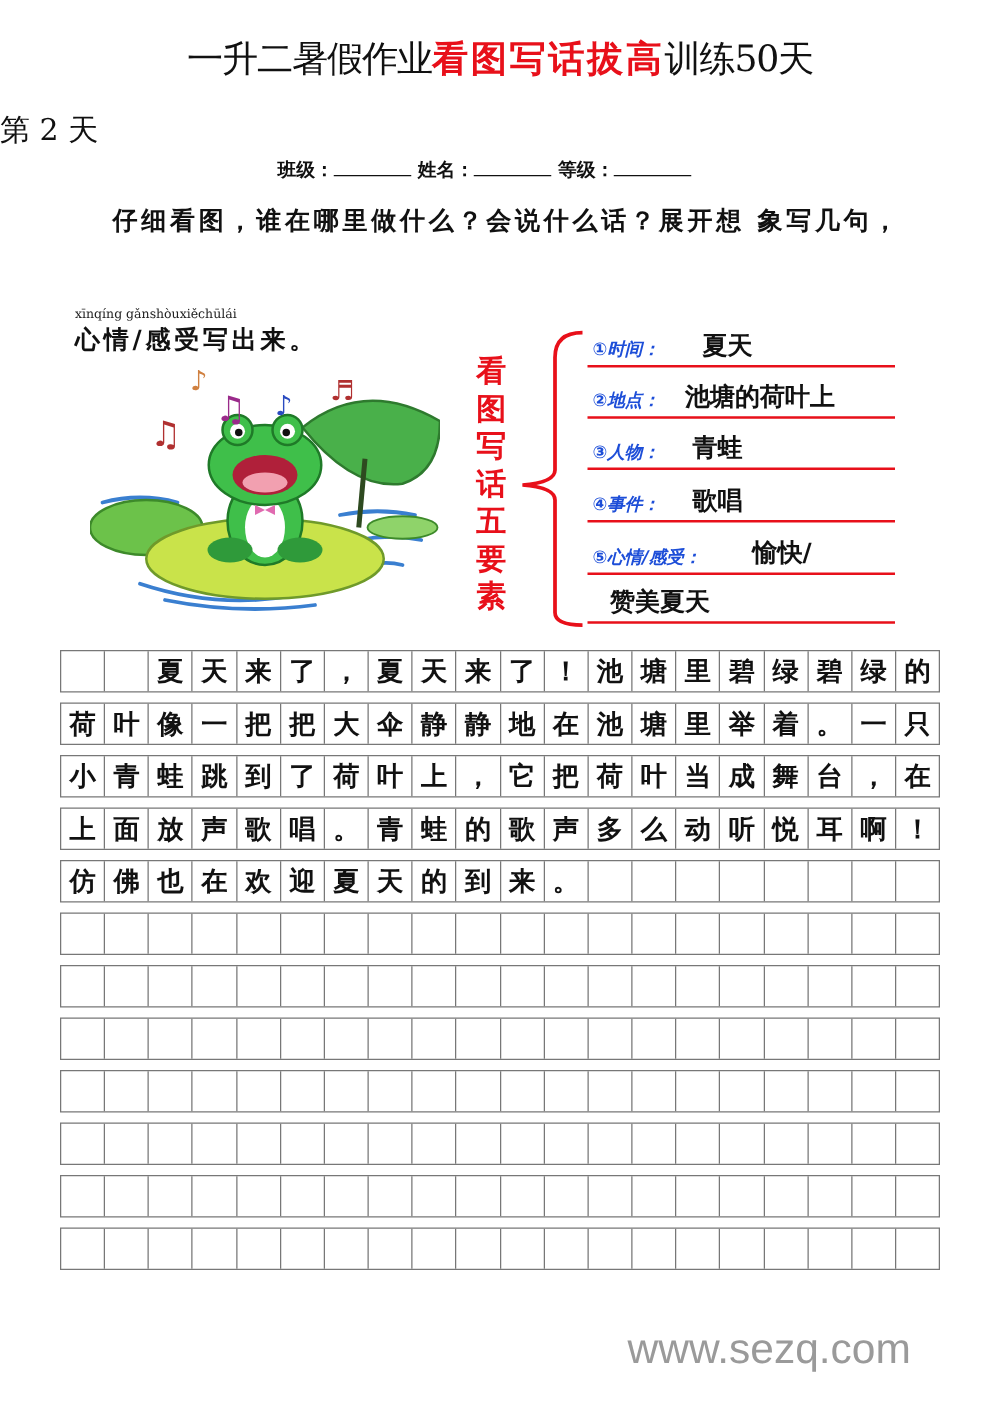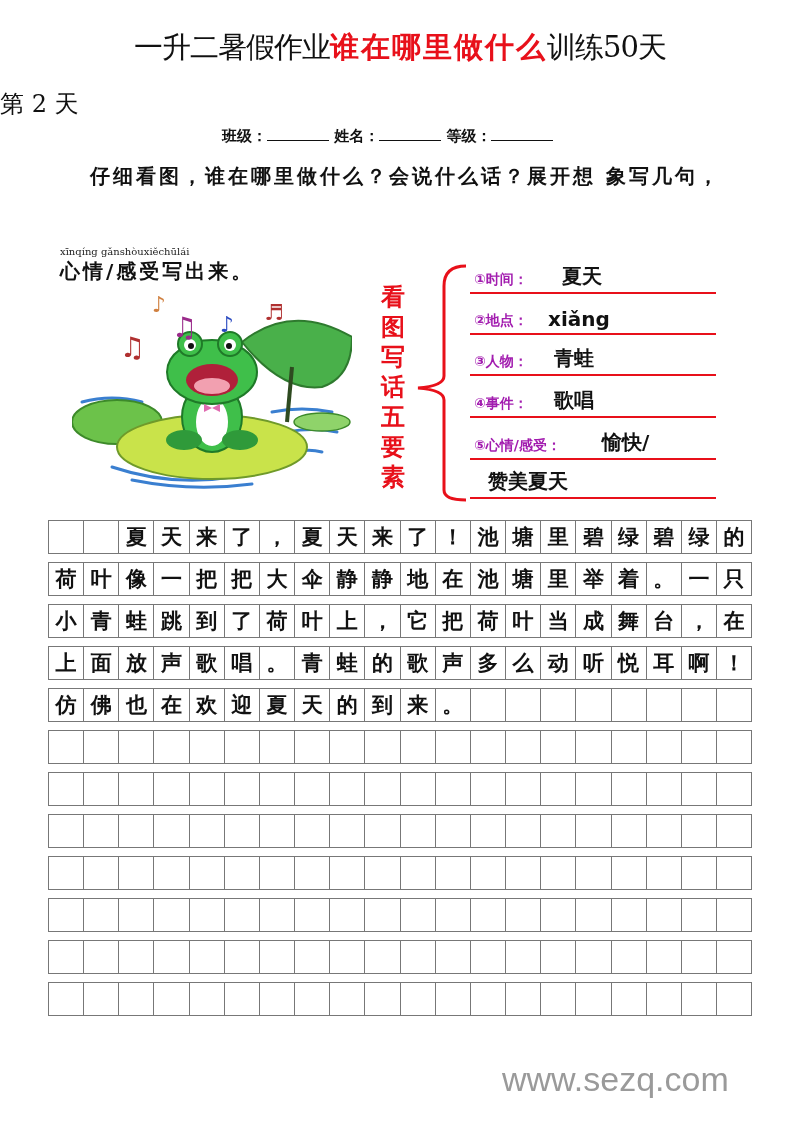--- a/index.html
+++ b/index.html
@@ -14,33 +14,33 @@
   #fields { left:222px; top:127px; font-size:15px; font-weight:bold; white-space:nowrap; }
   #fields .blank { display:inline-block; border-bottom:1.5px solid #111; vertical-align:baseline; }
   .py-line { position:absolute; left:62px; white-space:nowrap; }
   .py { font-size:10px; font-family:"DejaVu Serif", serif; color:#222; height:12px; }
   .hz { font-size:20px; font-weight:bold; letter-spacing:3px; }
   #pic { left:72px; top:282px; width:280px; height:215px; }
   #vertical { left:376px; top:282px; width:34px; font-size:24px; font-weight:bold; color:#e8101a;
               line-height:30px; text-align:center; font-family:"DejaVu Serif", serif; }
   #brace { left:408px; top:262px; width:60px; height:240px; }
   .el-row { position:absolute; left:470px; width:246px; height:30px; border-bottom:2px solid #e8101a; white-space:nowrap; }
-  .el-label { color:#a21caf; font-size:14px; font-weight:bold; position:absolute; bottom:3px; left:4px; }
+  .el-label { color:#1d4ed8; font-size:14px; font-weight:bold; position:absolute; bottom:3px; left:4px;font-style:italic; }
   .el-val { font-size:20px; font-weight:bold; color:#111; position:absolute; bottom:2px; }
   #grid { left:48px; top:520px; width:704px; }
   .g-row { display:flex; height:34px; border:1.5px solid #777; margin-bottom:8px; box-sizing:border-box; }
   .g-cell { flex:1; border-right:1.5px solid #777; display:flex; align-items:center; justify-content:center;
             font-size:21px; font-weight:bold; font-family:"DejaVu Serif", serif; }
   .g-cell:last-child { border-right:none; }
   #watermark { left:502px; top:1060px; font-size:34px; color:#9a9a9a; font-family:"Liberation Sans", sans-serif; }
 </style>
 </head>
 <body>
 
-<div id="title" class="abs"><span>一升二暑假作业</span><span class="red">谁在哪里做什么</span><span>训练50天</span></div>
+<div id="title" class="abs"><span>一升二暑假作业</span><span class="red">看图写话拔高</span><span>训练50天</span></div>
 
 <div id="day" class="abs">第 2 天</div>
 
 <div id="fields" class="abs">
   <span>班级：</span><span class="blank" style="width:62px"></span>
   <span>姓名：</span><span class="blank" style="width:62px"></span>
   <span>等级：</span><span class="blank" style="width:62px"></span>
 </div>
 
 <div class="py-line" style="top:163px">
@@ -114,21 +114,21 @@
     <path d="M58 4 q-22 0 -22 20 v90 q0 10 -26 12 q26 2 26 12 v90 q0 10 22 10" fill="none" stroke="#e8101a" stroke-width="3"></path>
   </svg>
 </div>
 
 <div class="el-row" style="top:262px; width:246px">
   <span class="el-label">①时间：</span>
   <span class="el-val" style="left:92px">夏天</span>
 </div>
 <div class="el-row" style="top:303px">
   <span class="el-label">②地点：</span>
-  <span class="el-val" style="left:78px">xiǎng</span>
+  <span class="el-val" style="left:78px">池塘的荷叶上</span>
 </div>
 <div class="el-row" style="top:344px">
   <span class="el-label">③人物：</span>
   <span class="el-val" style="left:84px">青蛙</span>
 </div>
 <div class="el-row" style="top:386px">
   <span class="el-label">④事件：</span>
   <span class="el-val" style="left:84px">歌唱</span>
 </div>
 <div class="el-row" style="top:428px">

